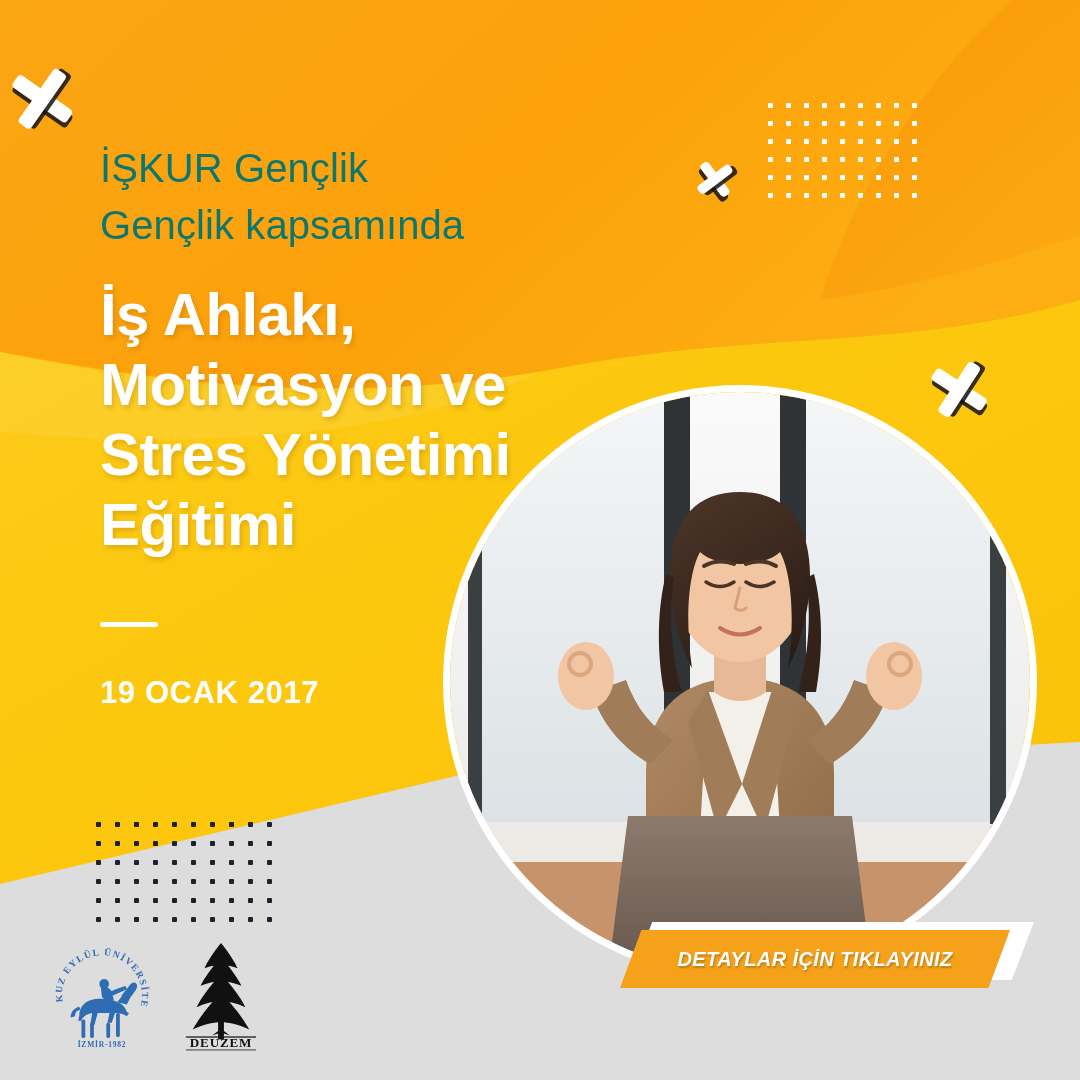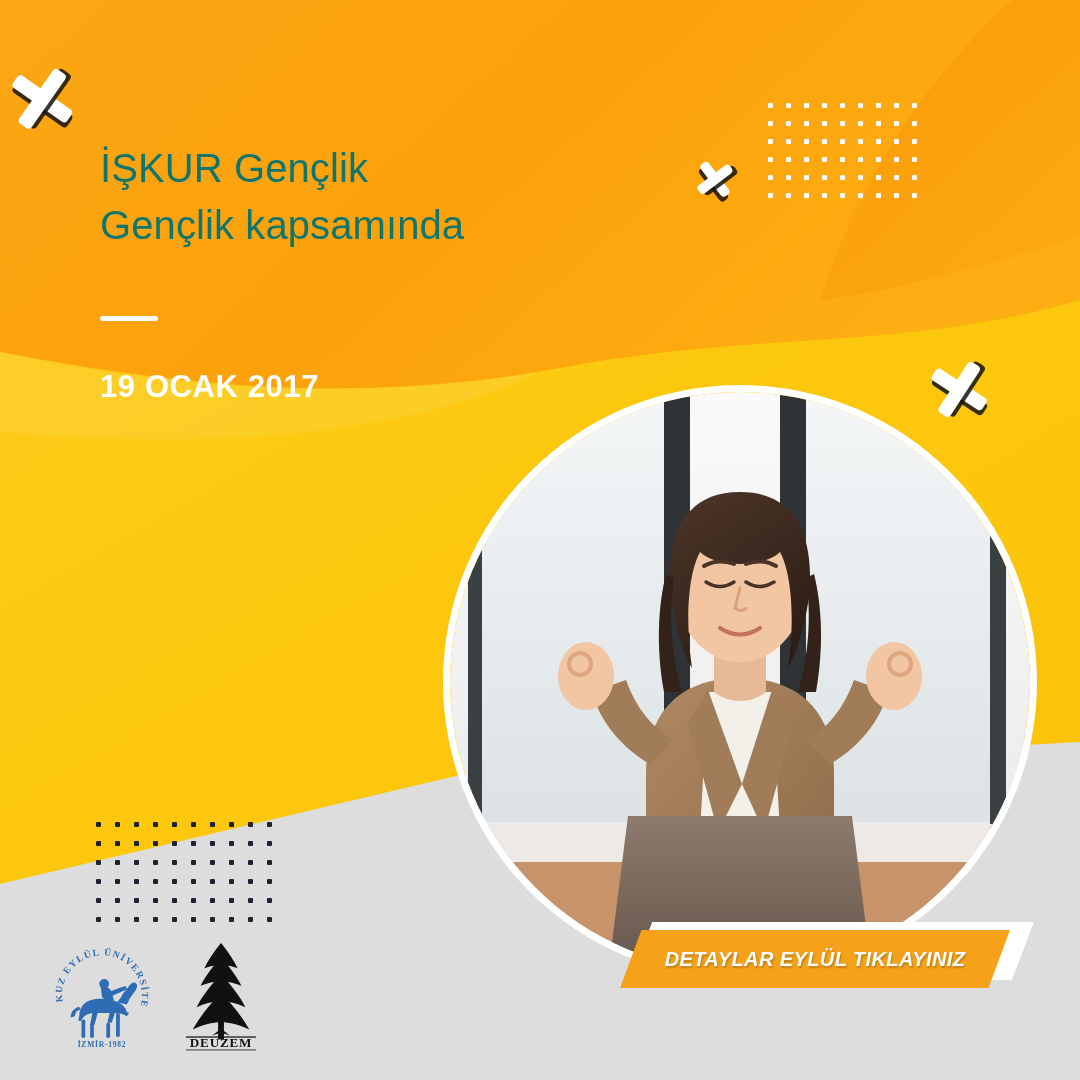--- a/index.html
+++ b/index.html
@@ -355,30 +355,35 @@
         <path d="M178,424 L402,424 L420,566 L160,566 Z" fill="url(#pLap)"></path>
         <rect x="142" y="562" width="296" height="18" rx="6" fill="#7A6A5D"></rect>
       </g>
     </svg>
   </div>
 
   <div id="text-block">
     <div class="eyebrow">İŞKUR Gençlik</div>
     <div class="eyebrow">Gençlik kapsamında</div>
 
+    <div class="headline">
+      <div>İş Ahlakı, Motivasyon ve</div>
+      <div>Stres Yönetimi</div>
+      <div>Eğitimi</div>
+    </div>
 
     <div class="divider"></div>
 
     <div class="date">19 OCAK 2017</div>
   </div>
 
   <div id="cta">
     <div class="cta-shadow"></div>
     <div class="cta-body">
-      <span class="cta-label">DETAYLAR EYLÜL TIKLAYINIZ</span>
+      <span class="cta-label">DETAYLAR İÇİN TIKLAYINIZ</span>
     </div>
   </div>
 
   <div id="logos">
 
     <div class="logo">
       <svg width="108" height="108" viewBox="0 0 200 200">
         <defs>
           <path id="arcTop" d="M28,112 A74,74 0 1 1 172,112"></path>
         </defs>

